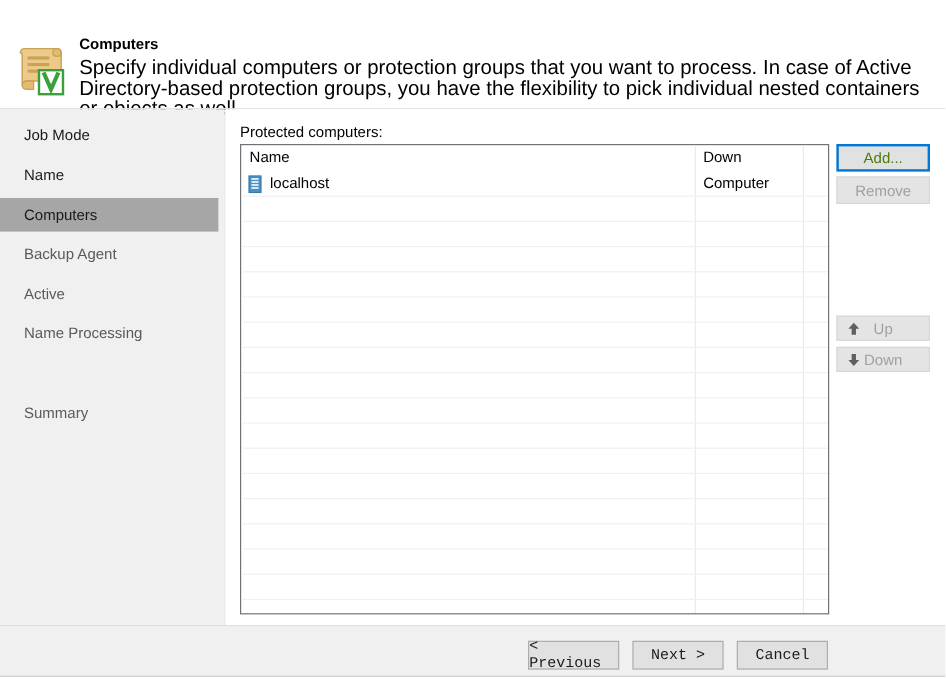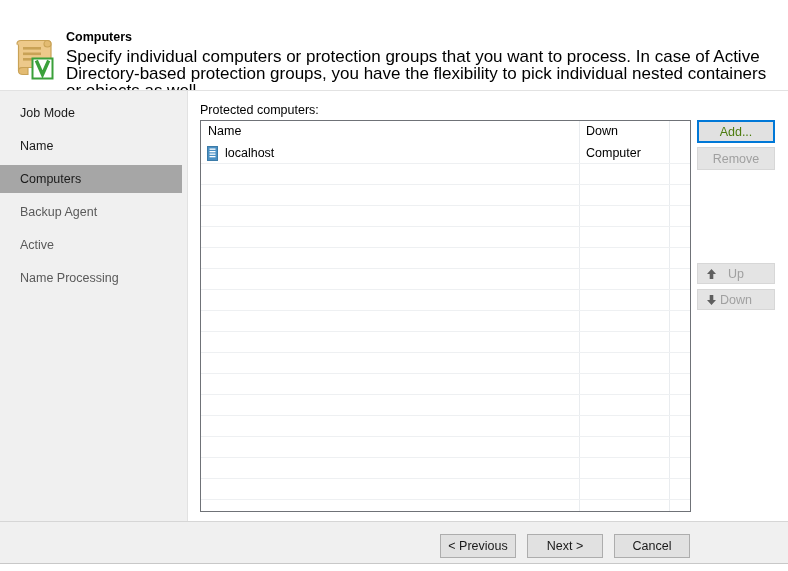--- a/index.html
+++ b/index.html
@@ -283,20 +283,21 @@
     box-sizing: border-box;
     background: #e1e1e1;
     border: 1px solid #adadad;
     font-size: 12.5px;
     color: #1a1a1a;
     display: flex;
     align-items: center;
     justify-content: center;
     cursor: default;
     user-select: none;
+    font-family: Liberation Mono, monospace;
   }
   .fbtn-prev   { left: 440px; }
   .fbtn-next   { left: 527px; }
   .fbtn-cancel { left: 614px; }
 
   
   .desktop-strip {
     position: absolute;
     left: 0;
     top: 563px;
@@ -349,20 +350,23 @@
         <span>Computers</span>
       </div>
       <div class="nav-item" style="top: 107px;">
         <span>Backup Agent</span>
       </div>
       <div class="nav-item" style="top: 140px;">
         <span>Active</span>
       </div>
       <div class="nav-item" style="top: 173px;">
         <span>Name Processing</span>
+      </div>
+      <div class="nav-item" style="top: 239px;">
+        <span>Summary</span>
       </div>
     </div>
   <div class="sidebar-divider"></div>
 
   <div class="content">
     <div class="content-label">Protected computers:</div>
 
     <div class="grid">
       <div class="grid-inner" id="grid-inner">
         <div class="col-sep c1"></div>

